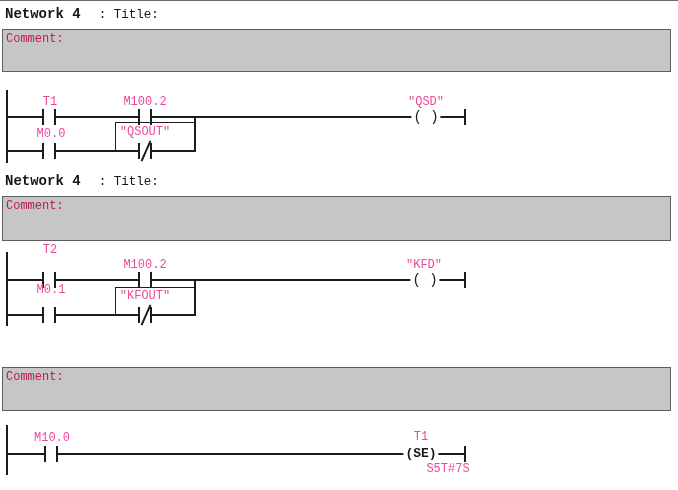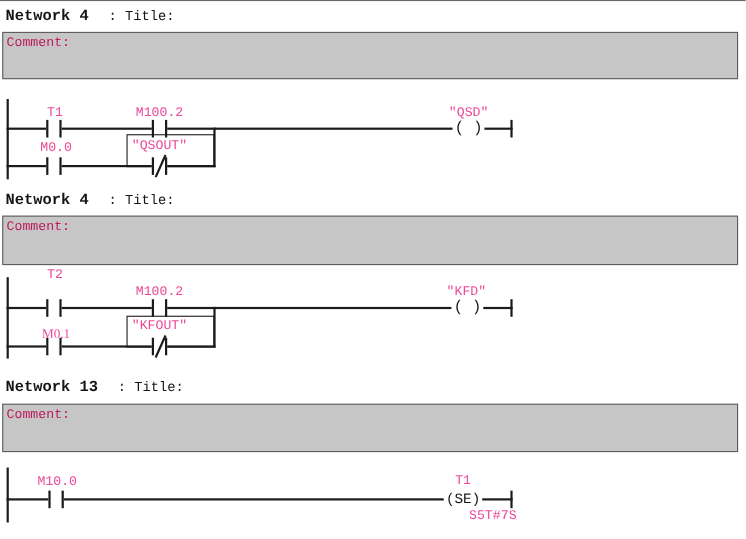--- a/index.html
+++ b/index.html
@@ -42,21 +42,21 @@
   }
   .sel-box{
     position:absolute;border:1px solid #1b1b1b;background:transparent;
     box-sizing:border-box;
   }
   .coil-symbol{
     position:absolute;transform:translateX(-50%);
     font-size:14px;line-height:14px;background:#ffffff;
     padding:0 2px;white-space:pre;color:#161616;
   }
-  .coil-symbol.se{font-size:13px;}
+  .coil-symbol.se{font-size:13px;font-weight:bold;}
   .terminator{position:absolute;width:2px;height:16px;background:#1b1b1b;}
 </style>
 </head>
 <body>
 
 <div id="screen">
 
   <div class="net-header" style="top:4px;">
     <span class="net-name">Network 4</span><span class="net-suffix">: Title:</span>
   </div>
@@ -98,35 +98,32 @@
   <div class="wire-v" style="left:6px;top:251px;height:74px;"></div>
   <div class="wire-h" style="left:6px;top:278px;width:460px;"></div>
   <div class="wire-h" style="left:6px;top:313px;width:190px;"></div>
   <div class="wire-v" style="left:194px;top:278px;height:37px;"></div>
 
   <div class="op-label" style="left:50px;top:242px;">T2</div>
   <div class="contact" style="left:42px;top:271px;"></div>
   <div class="op-label" style="left:145px;top:257px;">M100.2</div>
   <div class="contact" style="left:138px;top:271px;"></div>
 
-  <div class="op-label" style="left:51px;top:295px;font-family:Liberation Serif, serif;">M0.1</div>
+  <div class="op-label" style="left:51px;top:282px;">M0.1</div>
   <div class="contact" style="left:42px;top:306px;"></div>
   <div class="sel-box" style="left:115px;top:286px;width:80px;height:29px;"></div>
   <div class="op-label" style="left:145px;top:288px;">"KFOUT"</div>
   <div class="contact" style="left:138px;top:306px;">
       <span class="slash"></span>
     </div>
 
   <div class="op-label" style="left:424px;top:257px;">"KFD"</div>
   <div class="coil-symbol" style="left:425px;top:272px;">( )</div>
   <div class="terminator" style="left:464px;top:271px;"></div>
 
-  <div class="net-header" style="top:341px;">
-    <span class="net-name">Network 13</span><span class="net-suffix">: Title:</span>
-  </div>
 
   <div class="comment-box" style="top:366px;height:44px;">
     <div class="comment-text">Comment:</div>
   </div>
 
   <div class="wire-v" style="left:6px;top:424px;height:50px;"></div>
   <div class="wire-h" style="left:6px;top:452px;width:460px;"></div>
 
   <div class="op-label" style="left:52px;top:430px;">M10.0</div>
   <div class="contact" style="left:44px;top:445px;"></div>

